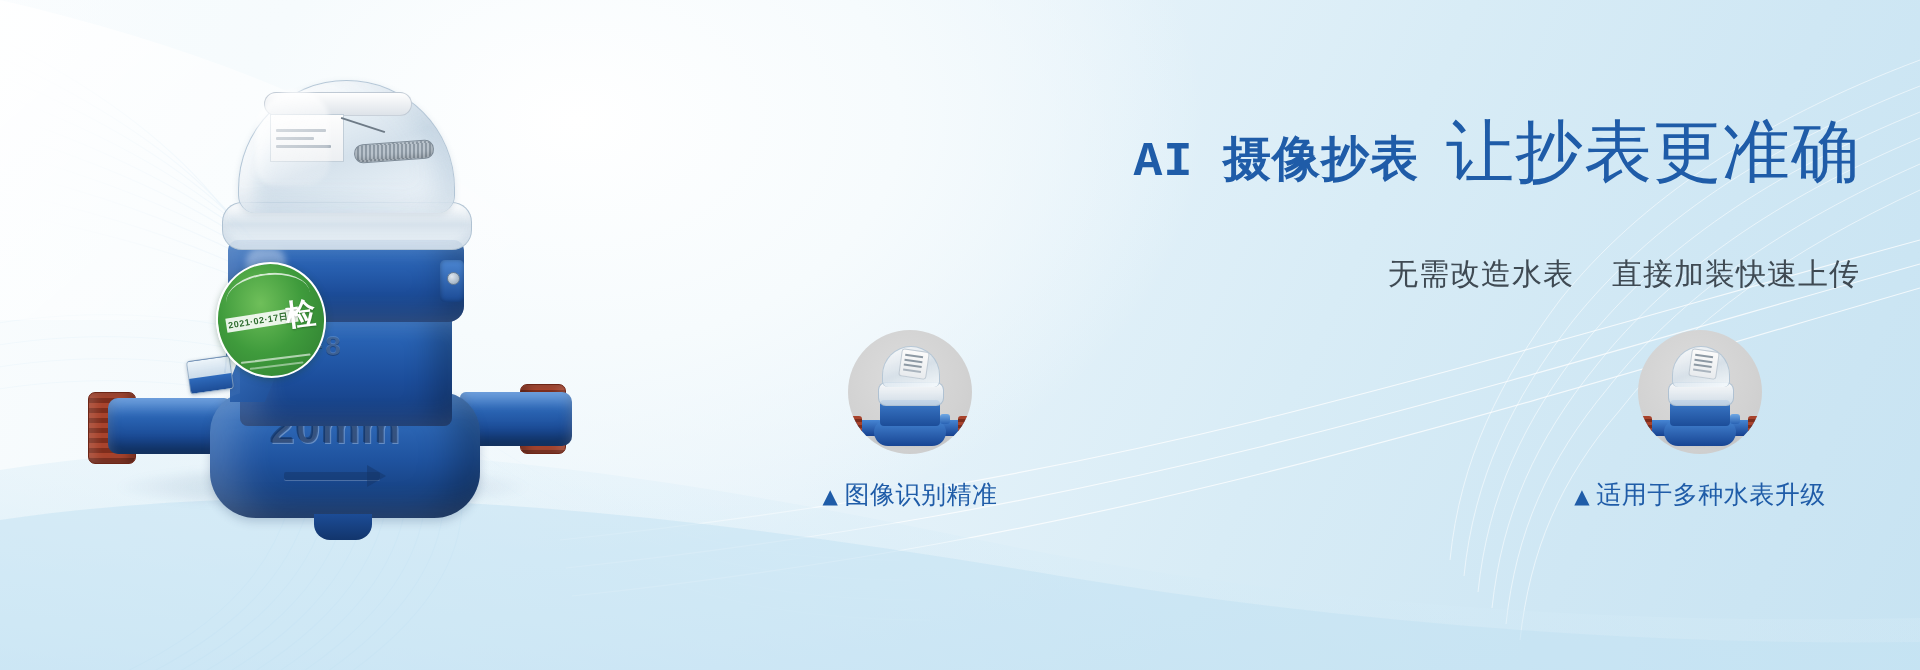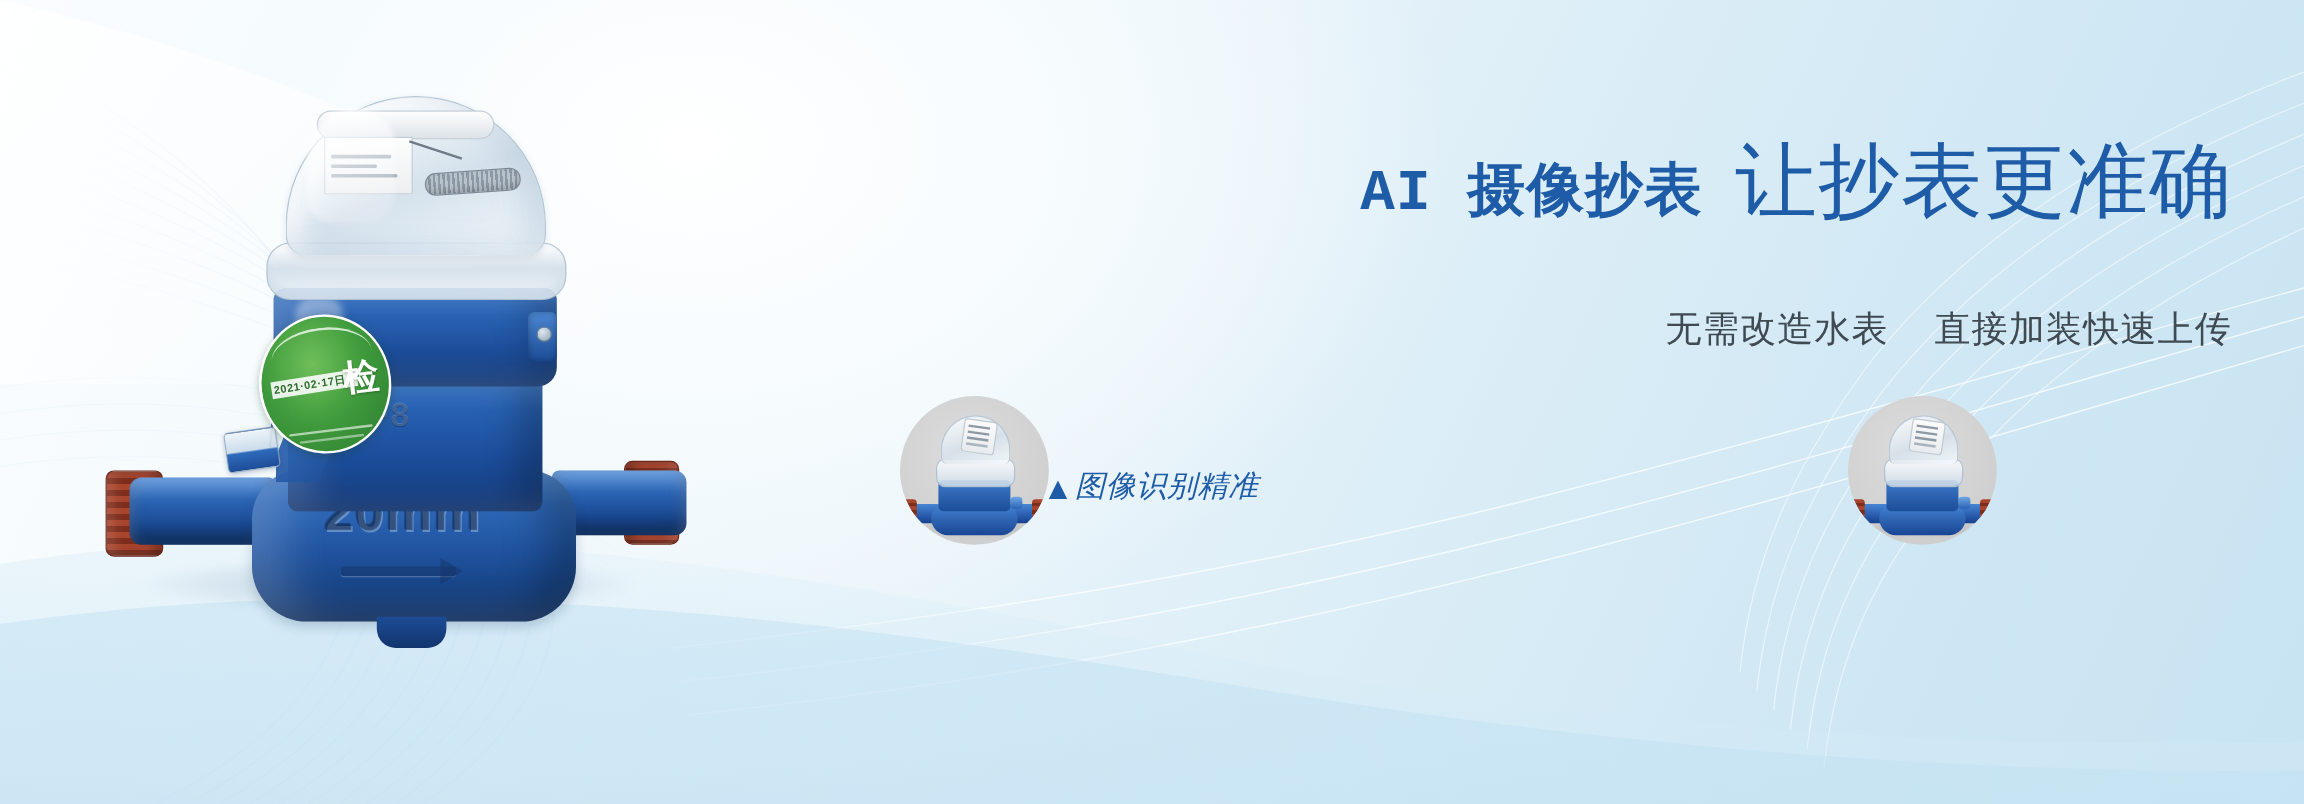--- a/index.html
+++ b/index.html
@@ -205,21 +205,21 @@
     font-size:30px;color:#3f4a53;letter-spacing:1px;
     font-family:"DejaVu Sans","Liberation Sans",sans-serif;
   }
   .sub-gap{display:inline-block;width:38px;}
 
   
   .features{
     position:absolute;left:50px;top:330px;width:1110px;
     display:flex;justify-content:space-between;align-items:flex-start;
   }
-  .feature{width:320px;display:flex;flex-direction:row;align-items:center;font-style:italic;}
+  .feature{width:320px;display:flex;flex-direction:column;align-items:center;}
   .thumb{
     position:relative;width:124px;height:124px;border-radius:50%;
     background:radial-gradient(circle at 44% 38%, #dcdcdc 0%, #d2d2d2 58%, #c9c9c9 100%);
     overflow:hidden;
   }
   .t-dome{
     position:absolute;left:34px;top:16px;width:56px;height:40px;border-radius:30px 30px 6px 6px;
     background:linear-gradient(160deg,rgba(255,255,255,.92),rgba(214,226,236,.80) 55%,rgba(244,249,252,.9));
     border:1px solid rgba(170,190,208,.8);border-bottom:none;
   }
@@ -414,18 +414,21 @@
           <div class="t-thr-r"></div>
           <div class="t-body"></div>
           <div class="t-nub"></div>
           <div class="t-cap"></div>
           <div class="t-ring"></div>
           <div class="t-dome"></div>
           <div class="t-label">
               <i></i>
             </div>
         </div>
+        <div class="f-caption">
+          <span class="tri">▲</span><span>适用于多种水表升级</span>
+        </div>
       </div>
 
 
     </div>
   </div>
 </div>
 
 </body></html>

